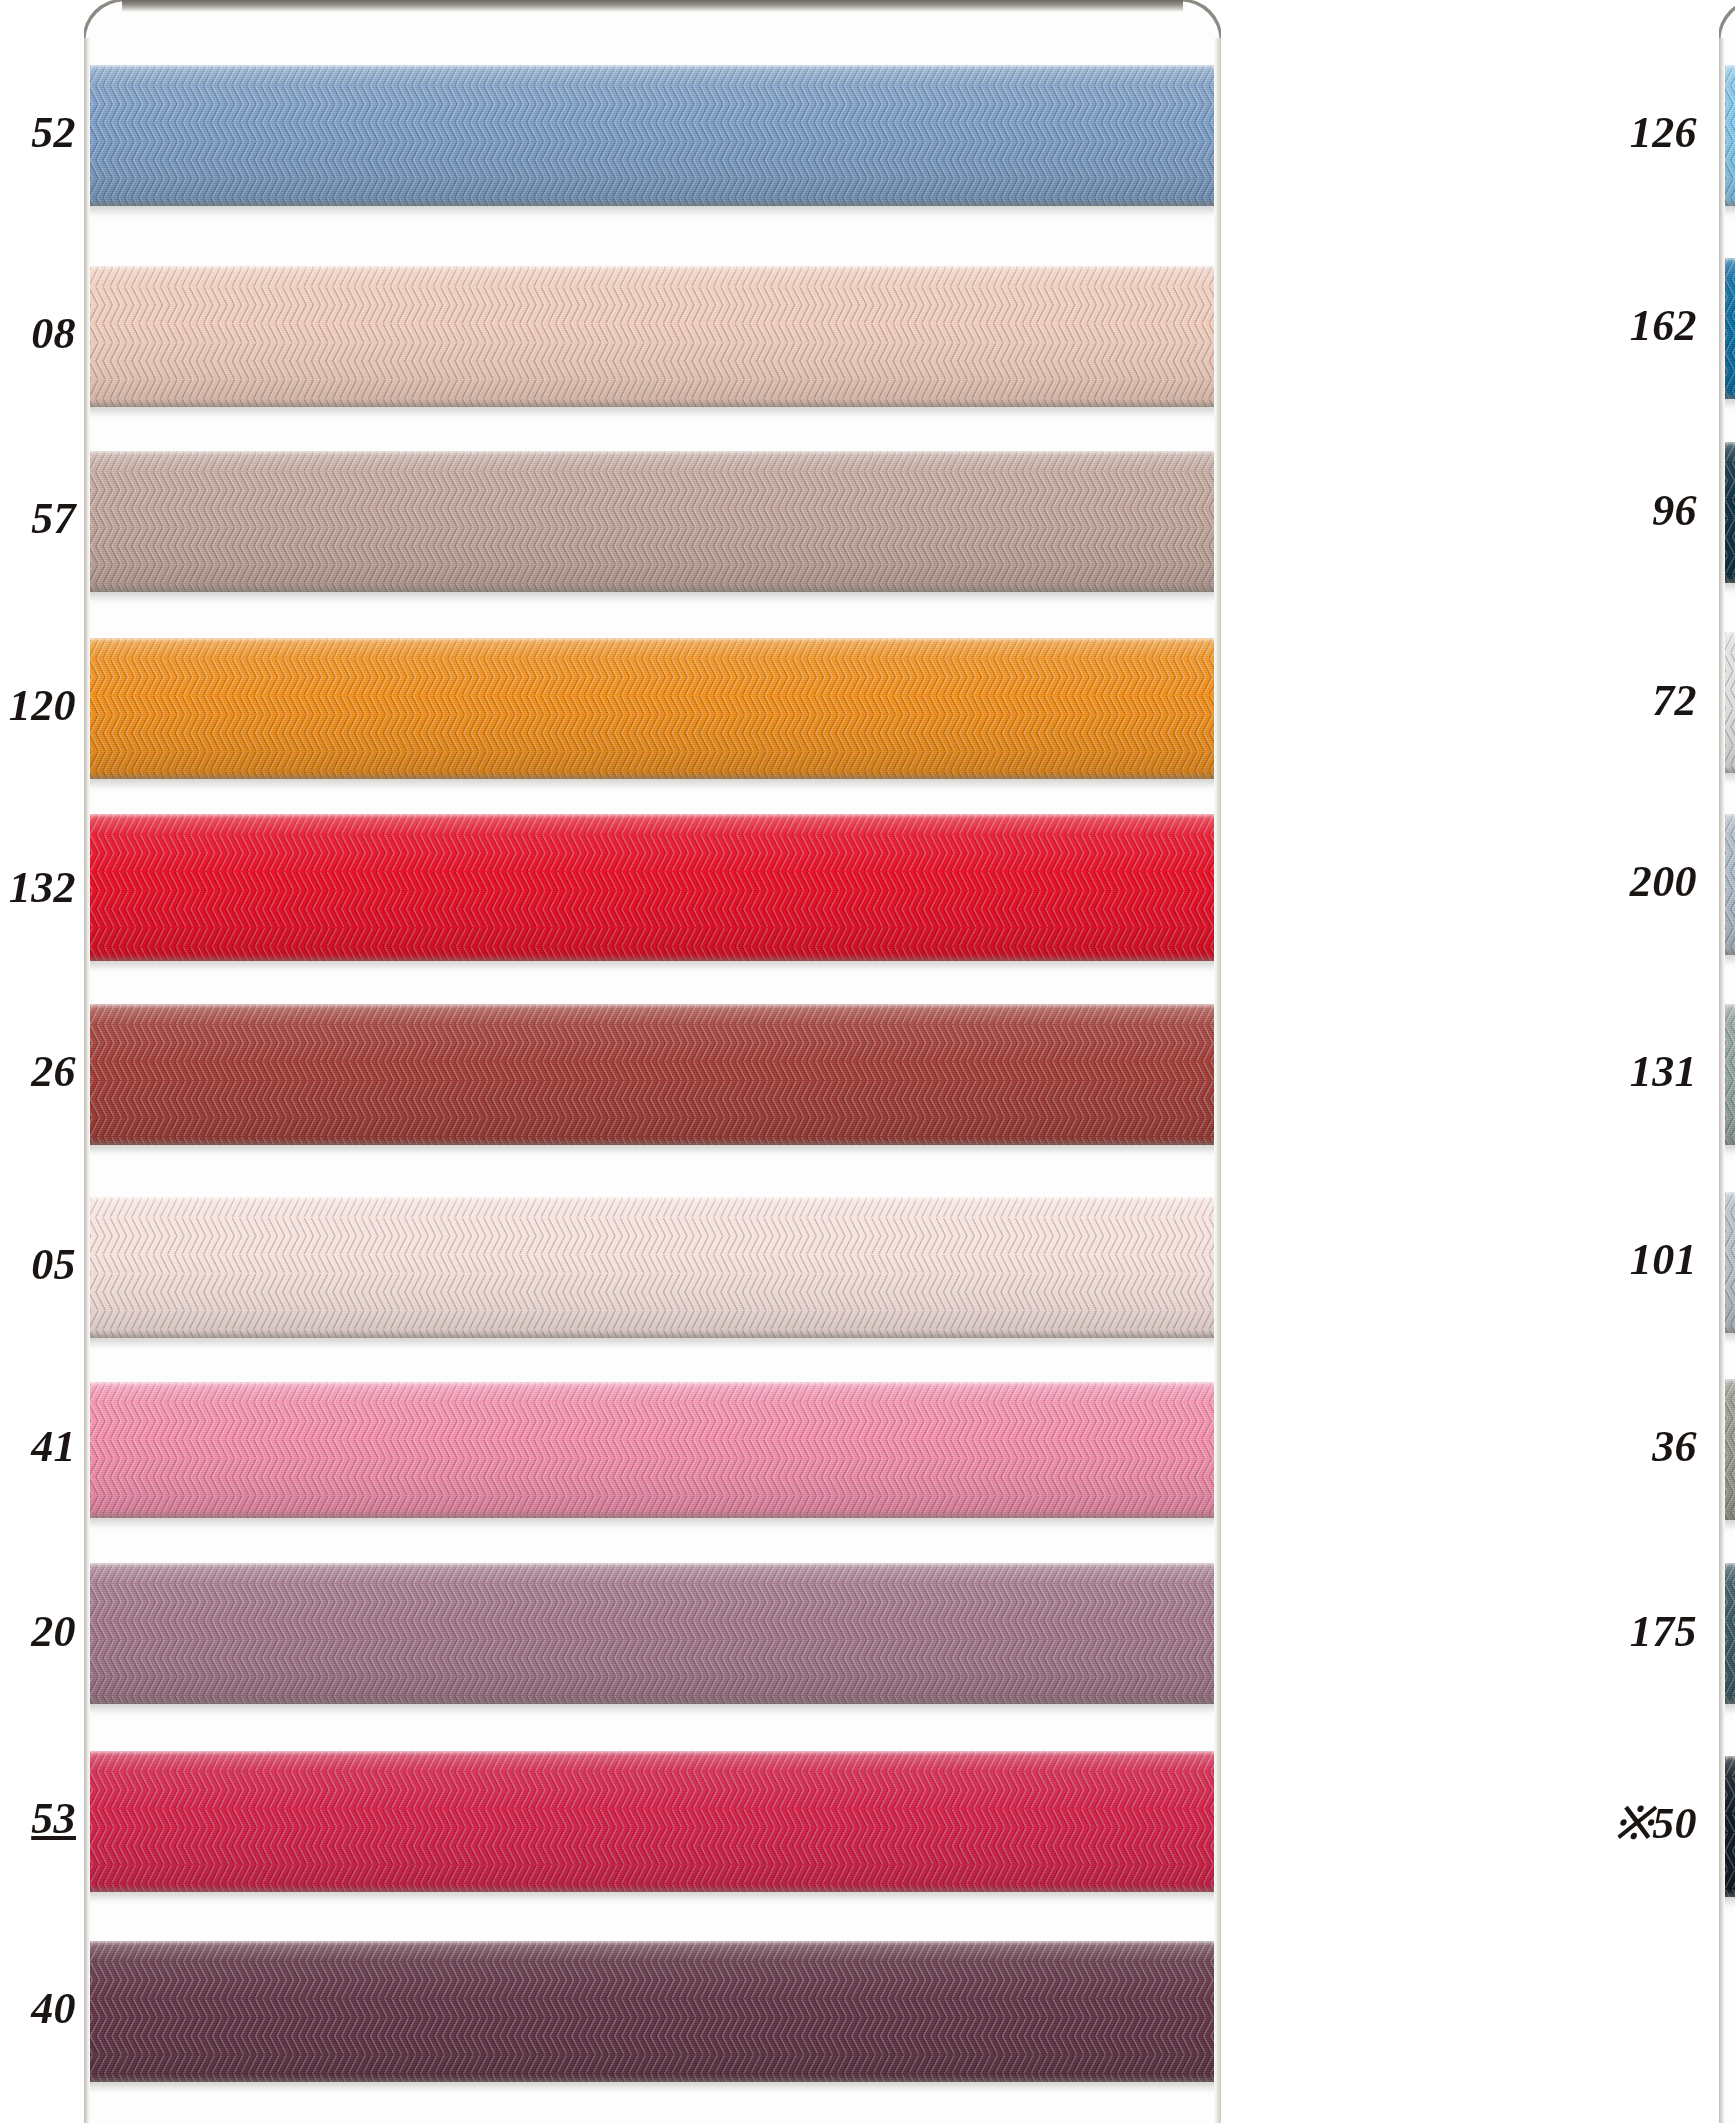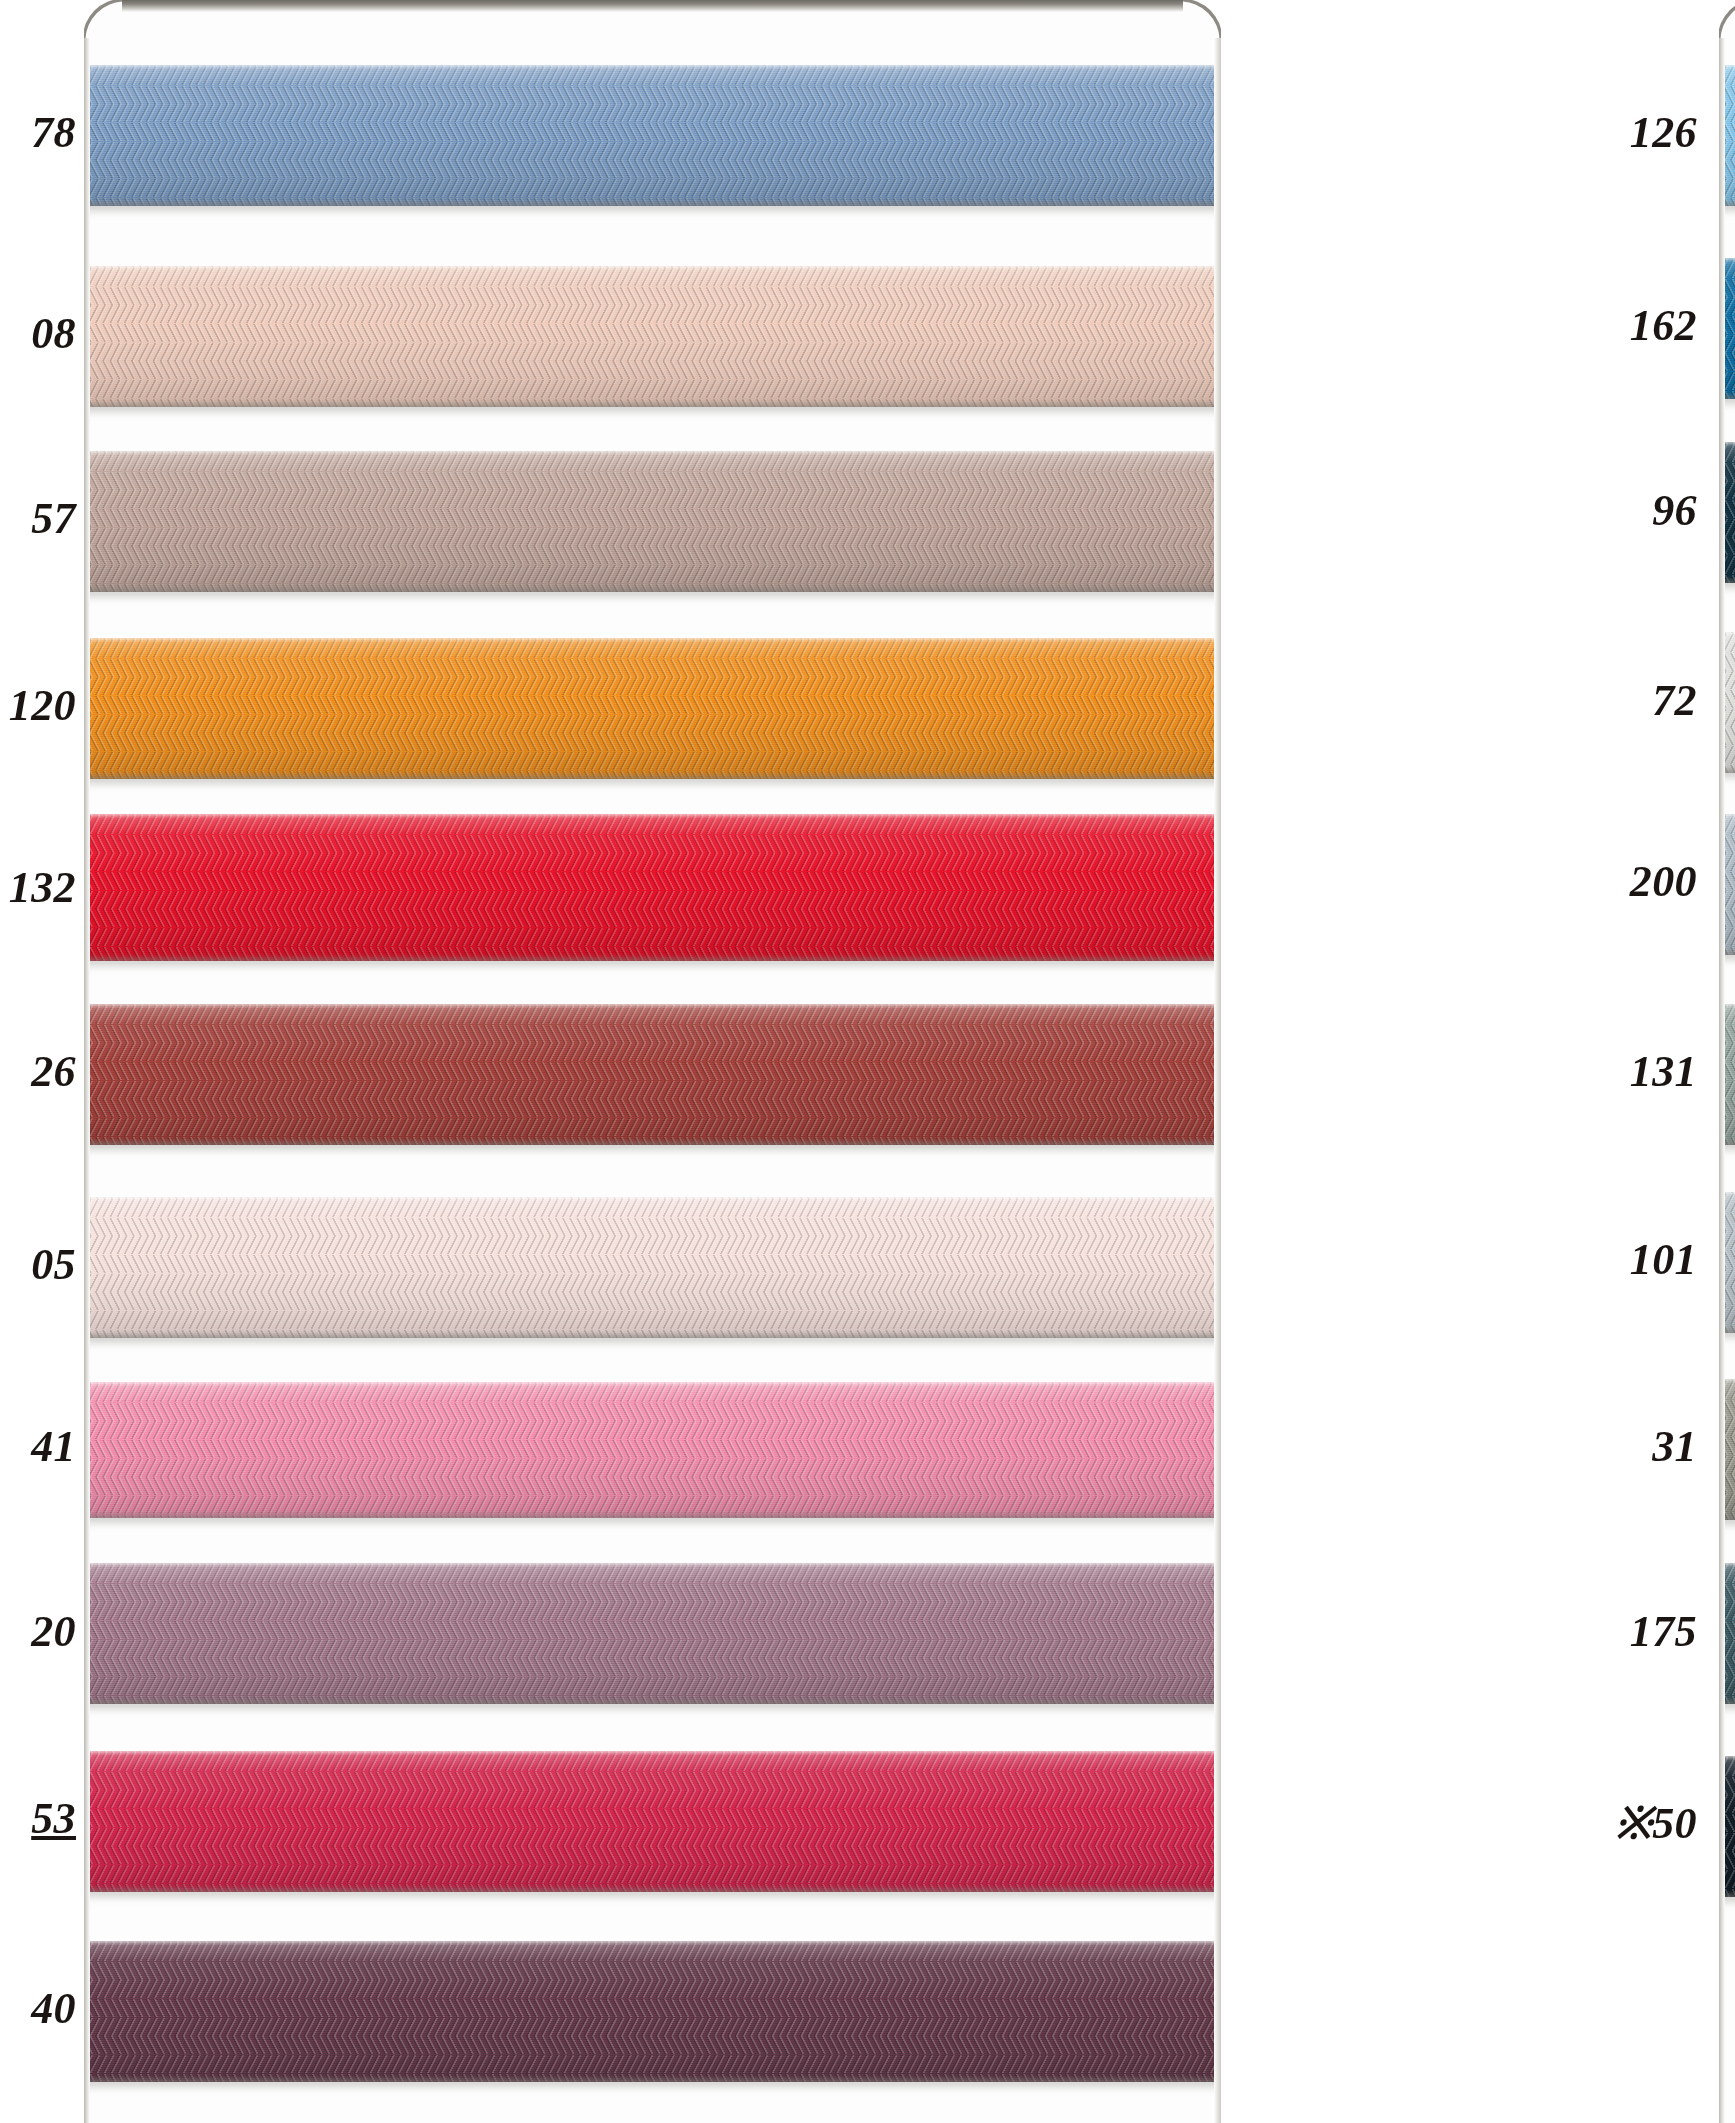--- a/index.html
+++ b/index.html
@@ -856,36 +856,36 @@
             <div class="selvedge top"></div>
             <div class="selvedge bot"></div>
           </div>
         </div>
         <div class="panel-topshade"></div>
         <div class="panel-leftshade"></div>
         <div class="corner tl"></div>
       </div>
     </div>
   <div id="labels-root">
-      <div class="label" style="top: 111px; left: 0px; width: 76px; padding-right: 8.1px;">78</div>
+      <div class="label" style="top: 111px; left: 0px; width: 76px; padding-right: 8.1px;">52</div>
       <div class="label" style="top: 312px; left: 0px; width: 76px; padding-right: 8.1px;">08</div>
       <div class="label" style="top: 497px; left: 0px; width: 76px; padding-right: 8.1px;">57</div>
       <div class="label" style="top: 684px; left: 0px; width: 76px; padding-right: 8.1px;">120</div>
       <div class="label" style="top: 866px; left: 0px; width: 76px; padding-right: 8.1px;">132</div>
       <div class="label" style="top: 1050px; left: 0px; width: 76px; padding-right: 25px;">26</div>
       <div class="label" style="top: 1243px; left: 0px; width: 76px; padding-right: 8.1px;">05</div>
       <div class="label" style="top: 1425px; left: 0px; width: 76px; padding-right: 8.1px;">41</div>
       <div class="label" style="top: 1610px; left: 0px; width: 76px; padding-right: 8.1px;">20</div>
       <div class="label" style="top: 1797px; left: 0px; width: 76px; padding-right: 8.1px; text-decoration: underline;">53</div>
       <div class="label" style="top: 1987px; left: 0px; width: 76px; padding-right: 8.1px;">40</div>
       <div class="label" style="top: 111px; left: 1221px; width: 476px;">126</div>
       <div class="label" style="top: 304px; left: 1221px; width: 476px;">162</div>
       <div class="label" style="top: 489px; left: 1221px; width: 476px;">96</div>
       <div class="label" style="top: 679px; left: 1221px; width: 476px;">72</div>
       <div class="label" style="top: 860px; left: 1221px; width: 476px;">200</div>
       <div class="label" style="top: 1050px; left: 1221px; width: 476px;">131</div>
       <div class="label" style="top: 1238px; left: 1221px; width: 476px;">101</div>
-      <div class="label" style="top: 1425px; left: 1221px; width: 476px;">31</div>
+      <div class="label" style="top: 1425px; left: 1221px; width: 476px;">36</div>
       <div class="label" style="top: 1610px; left: 1221px; width: 476px;">175</div>
       <div class="label" style="top: 1802px; left: 1221px; width: 476px;">※50</div>
     </div>
 </div>
 
 
 </body></html>

